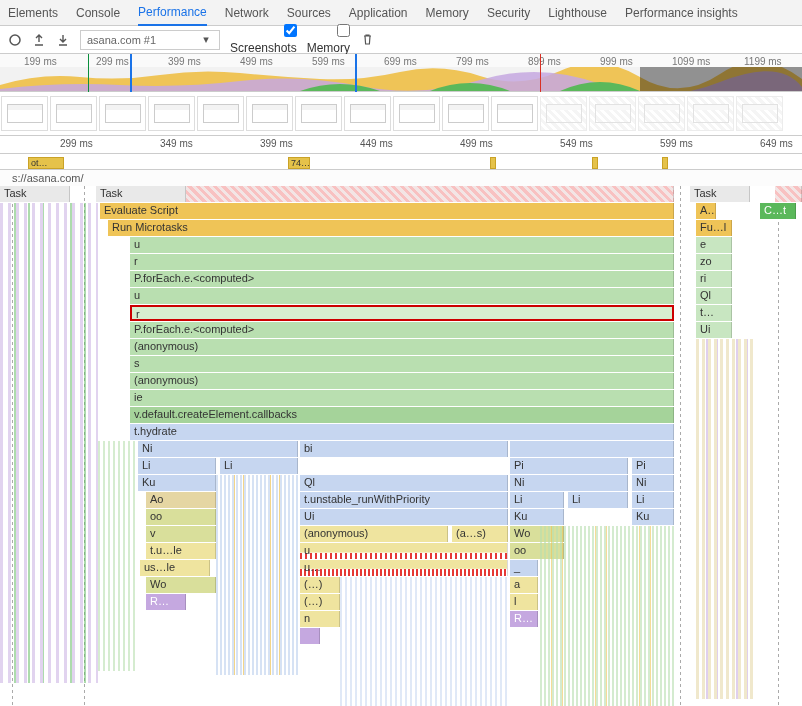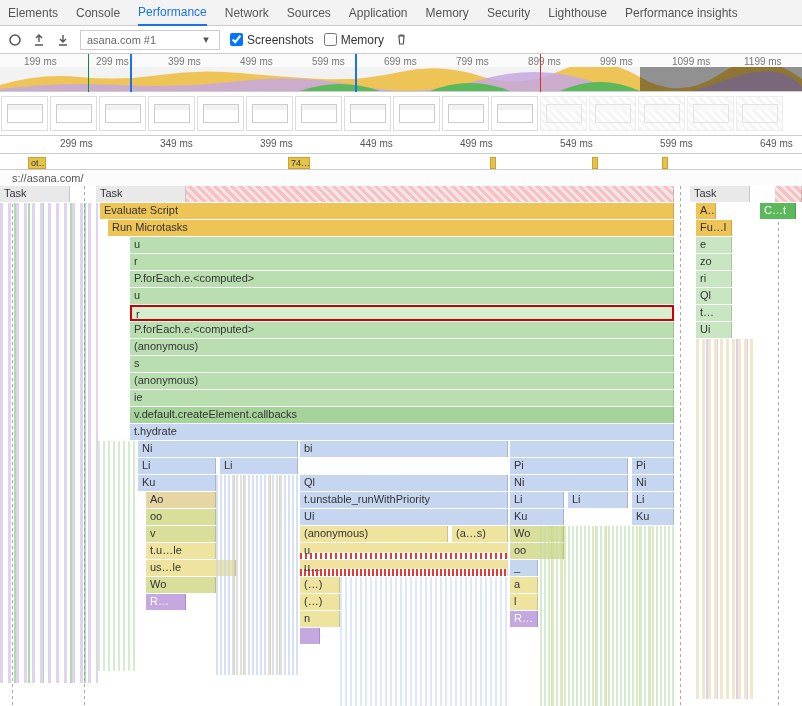--- a/index.html
+++ b/index.html
@@ -3,21 +3,21 @@
 <meta charset="utf-8">
 <style>
 * { margin: 0; padding: 0; box-sizing: border-box; }
 body { font-family: -apple-system, "Segoe UI", Arial, sans-serif; font-size: 12px; color: #333; background: #fff; width: 802px; height: 706px; overflow: hidden; position: relative; }
 .tabs { display: flex; height: 26px; border-bottom: 1px solid #ccc; background: #f3f3f3; align-items: center; padding-left: 8px; gap: 18px; }
 .tab { color: #555; cursor: pointer; font-size: 12px; }
 .tab.active { color: #1a73e8; border-bottom: 2px solid #1a73e8; padding-bottom: 5px; margin-bottom: -6px; }
 .toolbar { display: flex; align-items: center; height: 28px; border-bottom: 1px solid #ccc; padding: 0 8px; gap: 10px; }
 .icon { width: 14px; height: 14px; display: inline-flex; align-items: center; justify-content: center; color: #555; }
 .dropdown { border: 1px solid #ccc; padding: 2px 6px; font-size: 11px; color: #666; min-width: 140px; display: flex; justify-content: space-between; align-items: center; }
-.cb { display: flex; align-items: flex-start; gap: 4px; font-size: 12px; }
+.cb { display: flex; align-items: flex-end; gap: 4px; font-size: 12px; flex-direction: column; }
 input[type=checkbox] { width: 13px; height: 13px; }
 .overview { position: relative; height: 38px; background: #fafafa; border-bottom: 1px solid #ccc; }
 .ov-label { position: absolute; top: 2px; font-size: 10px; color: #777; }
 .ov-chart { position: absolute; bottom: 0; left: 0; right: 0; height: 24px; }
 .thumbs { display: flex; height: 44px; border-bottom: 1px solid #ccc; background: #fff; overflow: hidden; }
 .thumb { flex: 0 0 47px; border: 1px solid #ddd; margin: 4px 1px; background: #fff; display: flex; align-items: center; justify-content: center; }
 .thumb.dim { opacity: 0.55; background: repeating-linear-gradient(45deg,#eee,#eee 3px,#fff 3px,#fff 6px); }
 .thumb .tcontent { width: 80%; height: 60%; background: linear-gradient(#f3f3f3 30%, transparent 30%); border: 1px solid #ccc; }
 .ruler { position: relative; height: 18px; border-bottom: 1px solid #ccc; background: #fff; }
 .r-label { position: absolute; top: 2px; font-size: 10px; color: #555; }
@@ -176,21 +176,21 @@
   <span class="r-label" style="left:60px">299 ms</span>
   <span class="r-label" style="left:160px">349 ms</span>
   <span class="r-label" style="left:260px">399 ms</span>
   <span class="r-label" style="left:360px">449 ms</span>
   <span class="r-label" style="left:460px">499 ms</span>
   <span class="r-label" style="left:560px">549 ms</span>
   <span class="r-label" style="left:660px">599 ms</span>
   <span class="r-label" style="left:760px">649 ms</span>
 </div>
 <div class="ruler" style="height:16px">
-  <div class="r-marker" style="left:28px;width:18px">ot…</div>
+  <div class="r-marker" style="left:28px;width:36px">ot…</div>
   <div class="r-marker" style="left:288px;width:22px">74…</div>
   <div class="r-marker" style="left:490px;width:6px"></div>
   <div class="r-marker" style="left:592px;width:6px"></div>
   <div class="r-marker" style="left:662px;width:2px"></div>
 </div>
 
 <div class="urlrow">s://asana.com/</div>
 
 <div class="flame">
 
@@ -272,21 +272,21 @@
 
   <div class="bar olive" style="left:146px;top:340px;width:70px">v</div>
   <div class="bar yel2" style="left:300px;top:340px;width:148px">(anonymous)</div>
   <div class="bar yel2" style="left:452px;top:340px;width:56px">(a…s)</div>
   <div class="bar olive" style="left:510px;top:340px;width:54px">Wo</div>
 
   <div class="bar yel2" style="left:146px;top:357px;width:70px">t.u…le</div>
   <div class="bar yel2" style="left:300px;top:357px;width:208px;background:linear-gradient(#efe49f,#efe49f),repeating-linear-gradient(90deg,#e53935 0 2px,transparent 2px 5px);background-size:100% 60%,100% 40%;background-position:top,bottom;background-repeat:no-repeat">u</div>
   <div class="bar olive" style="left:510px;top:357px;width:54px">oo</div>
 
-  <div class="bar yel2" style="left:146px;top:374px;width:90px">us…le</div>
+  <div class="bar yel2" style="left:140px;top:374px;width:70px">us…le</div>
   <div class="bar yel2" style="left:300px;top:374px;width:208px;background:linear-gradient(#efe49f,#efe49f),repeating-linear-gradient(90deg,#e53935 0 2px,transparent 2px 4px);background-size:100% 55%,100% 45%;background-position:top,bottom;background-repeat:no-repeat">u…</div>
   <div class="bar blue" style="left:510px;top:374px;width:28px">_</div>
 
   <div class="bar olive" style="left:146px;top:391px;width:70px">Wo</div>
   <div class="bar yel2" style="left:300px;top:391px;width:40px">(…)</div>
   <div class="bar yel2" style="left:510px;top:391px;width:28px">a</div>
 
   <div class="bar purp" style="left:146px;top:408px;width:40px">R…</div>
   <div class="bar yel2" style="left:300px;top:408px;width:40px">(…)</div>
   <div class="bar yel2" style="left:510px;top:408px;width:28px">l</div>

